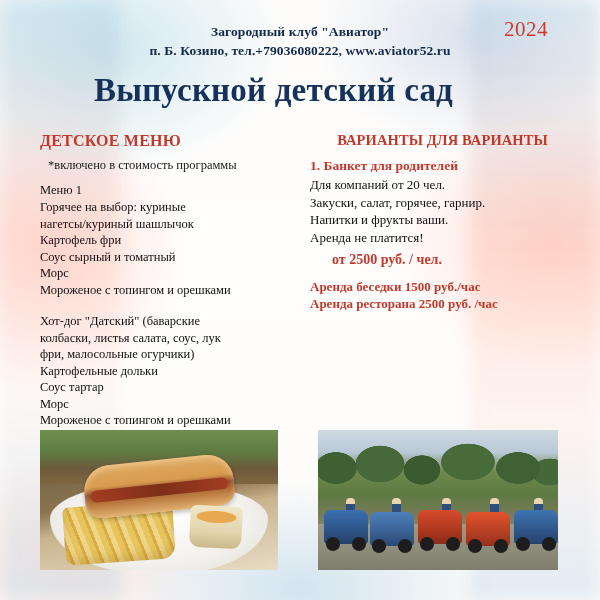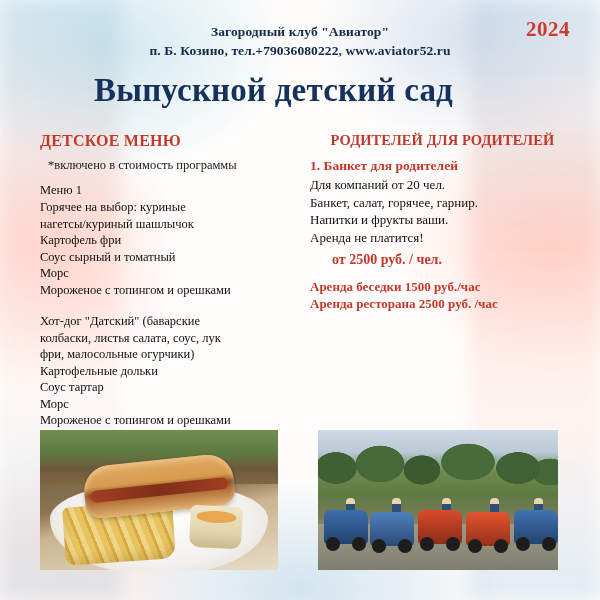--- a/index.html
+++ b/index.html
@@ -53,24 +53,24 @@
   }
   .club-line {
     font-size: 13.5px;
     font-weight: bold;
     color: #12294a;
     line-height: 19px;
     letter-spacing: 0.1px;
   }
   .year {
     position: absolute;
-    right: 30px;
+    right: 52px;
     top: 17px;
     font-size: 21px;
-    font-weight: bold;
+    font-weight: normal;
     color: #d0392b;
     letter-spacing: 0.5px;
   }
   .title {
     position: absolute;
     top: 72px;
     left: 0;
     width: 547px;
     text-align: center;
     font-size: 33px;
@@ -328,26 +328,26 @@
       <div class="menu-line">колбаски, листья салата, соус, лук</div>
       <div class="menu-line">фри, малосольные огурчики)</div>
       <div class="menu-line">Картофельные дольки</div>
       <div class="menu-line">Соус тартар</div>
       <div class="menu-line">Морс</div>
       <div class="menu-line">Мороженое с топингом и орешками</div>
     </div>
   </div>
 
   <div class="col-right">
-    <div class="head-parents">РОДИТЕЛЕЙ ДЛЯ РОДИТЕЛЕЙ</div>
+    <div class="head-parents">ВАРИАНТЫ ДЛЯ ВАРИАНТЫ</div>
 
     <div>
       <div class="opt-title">1. Банкет для родителей</div>
       <div class="opt-line">Для компаний от 20 чел.</div>
-      <div class="opt-line">Банкет, салат, горячее, гарнир.</div>
+      <div class="opt-line">Закуски, салат, горячее, гарнир.</div>
       <div class="opt-line">Напитки и фрукты ваши.</div>
       <div class="opt-line">Аренда не платится!</div>
       <div class="price">от 2500 руб. / чел.</div>
     </div>
 
 
     <div class="rent-block">
       <div class="rent-line">Аренда беседки 1500 руб./час</div>
       <div class="rent-line">Аренда ресторана 2500 руб. /час</div>
     </div>

